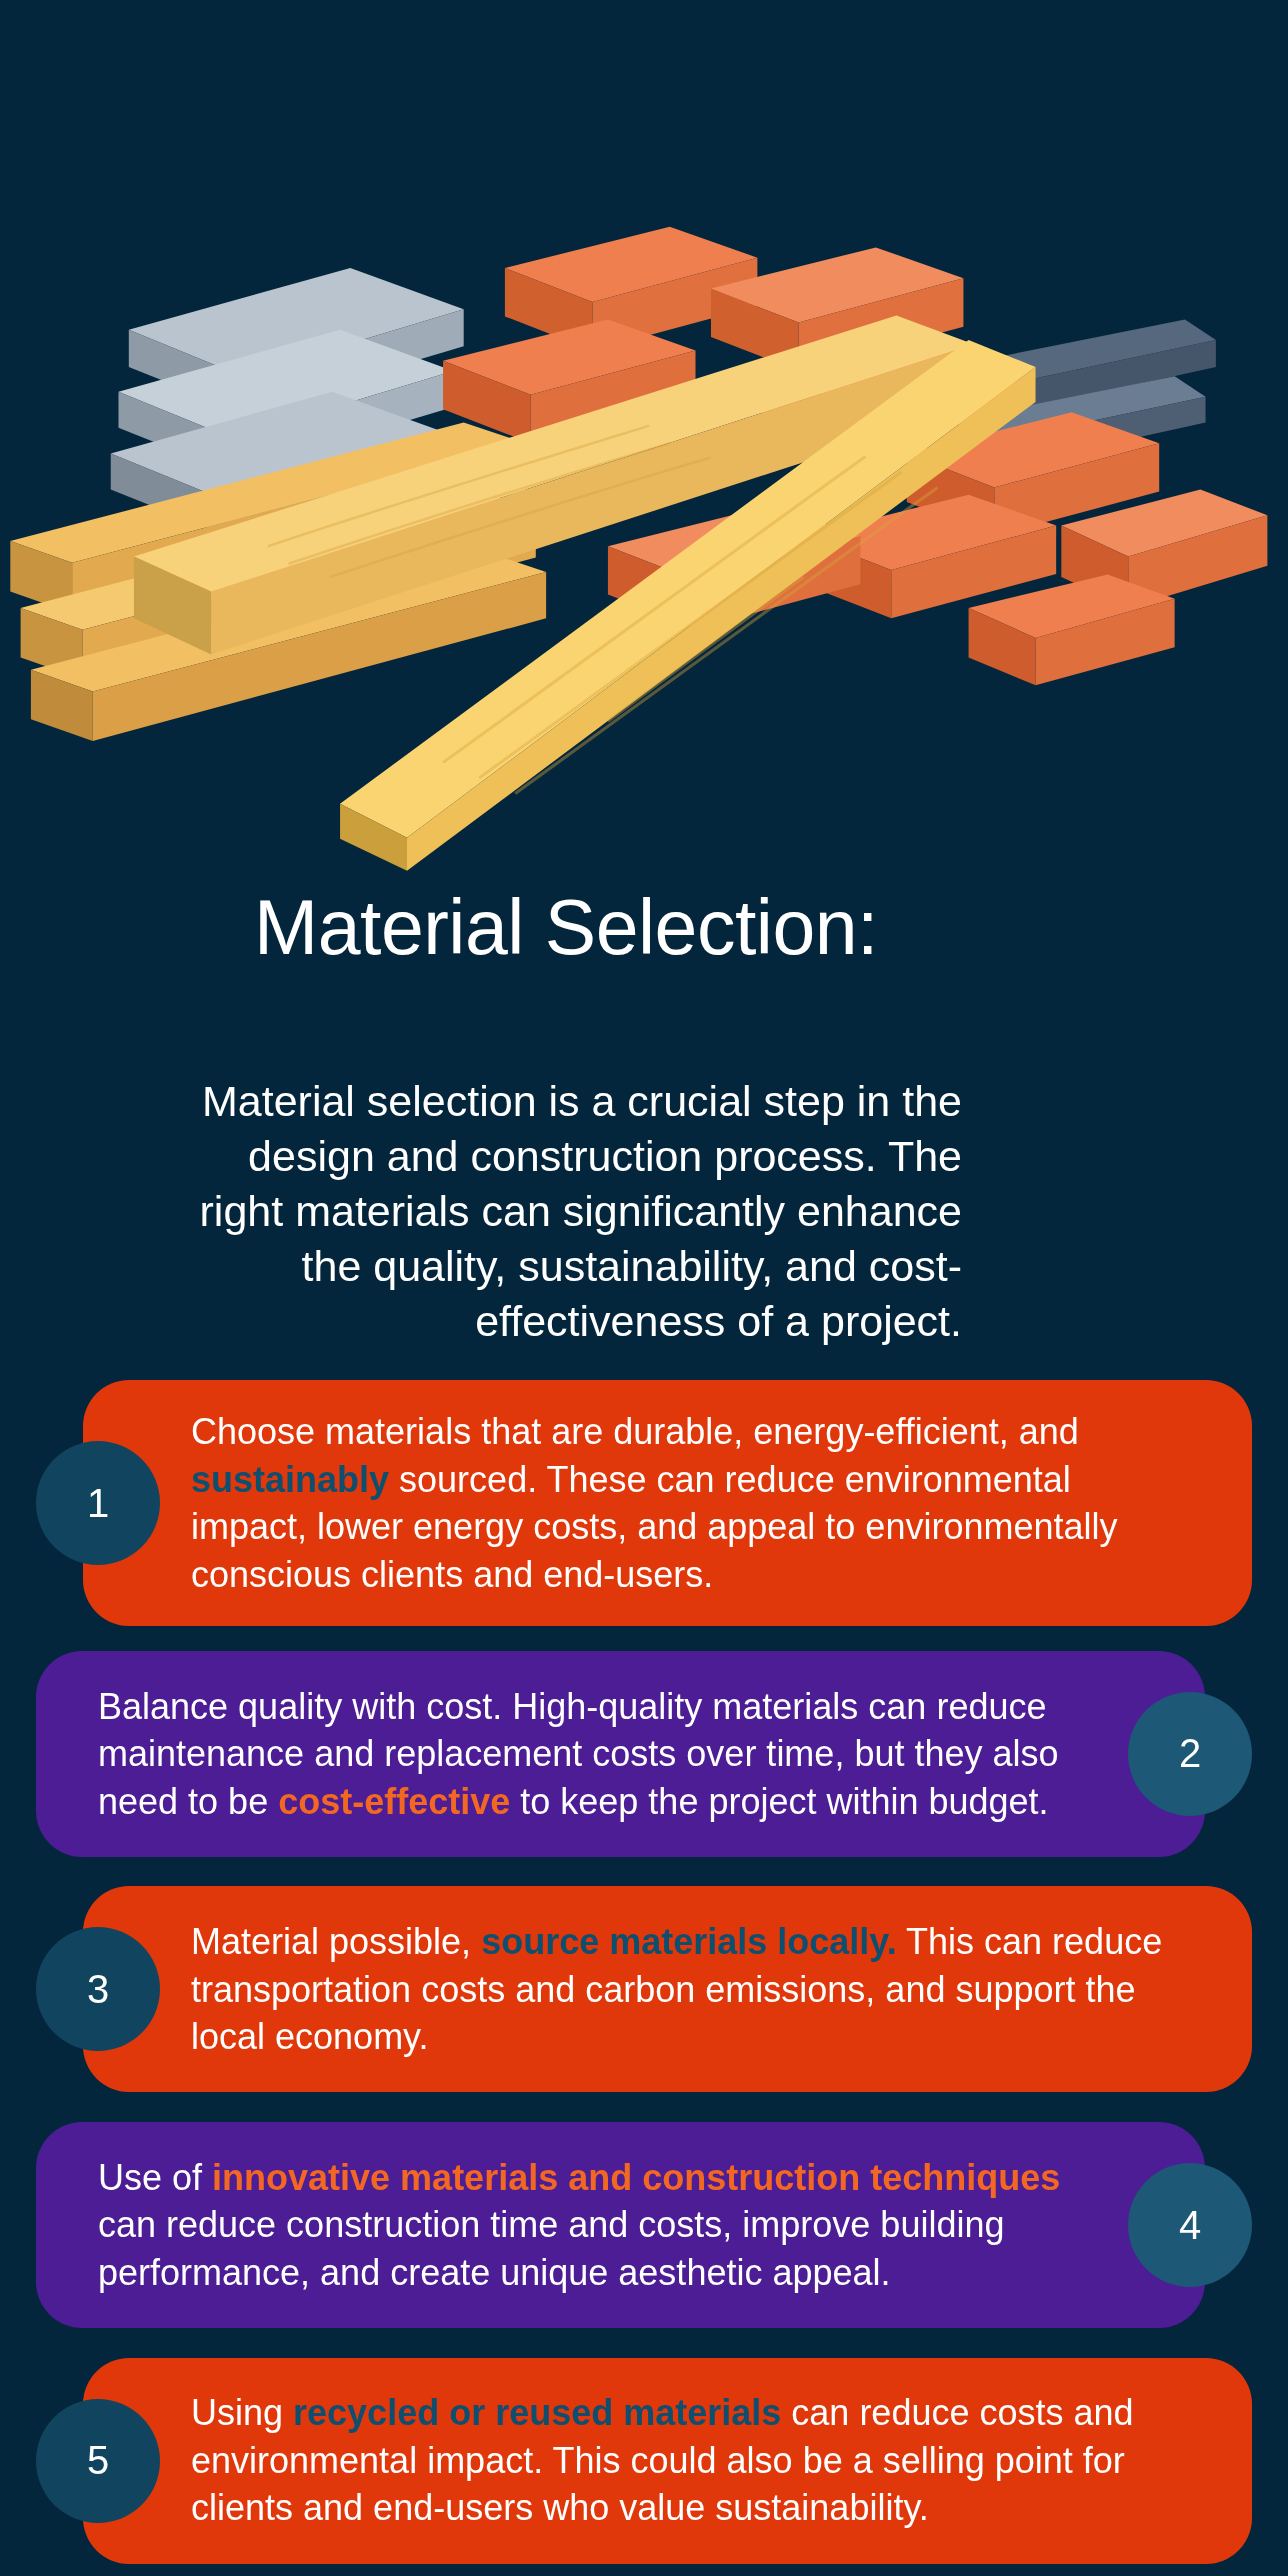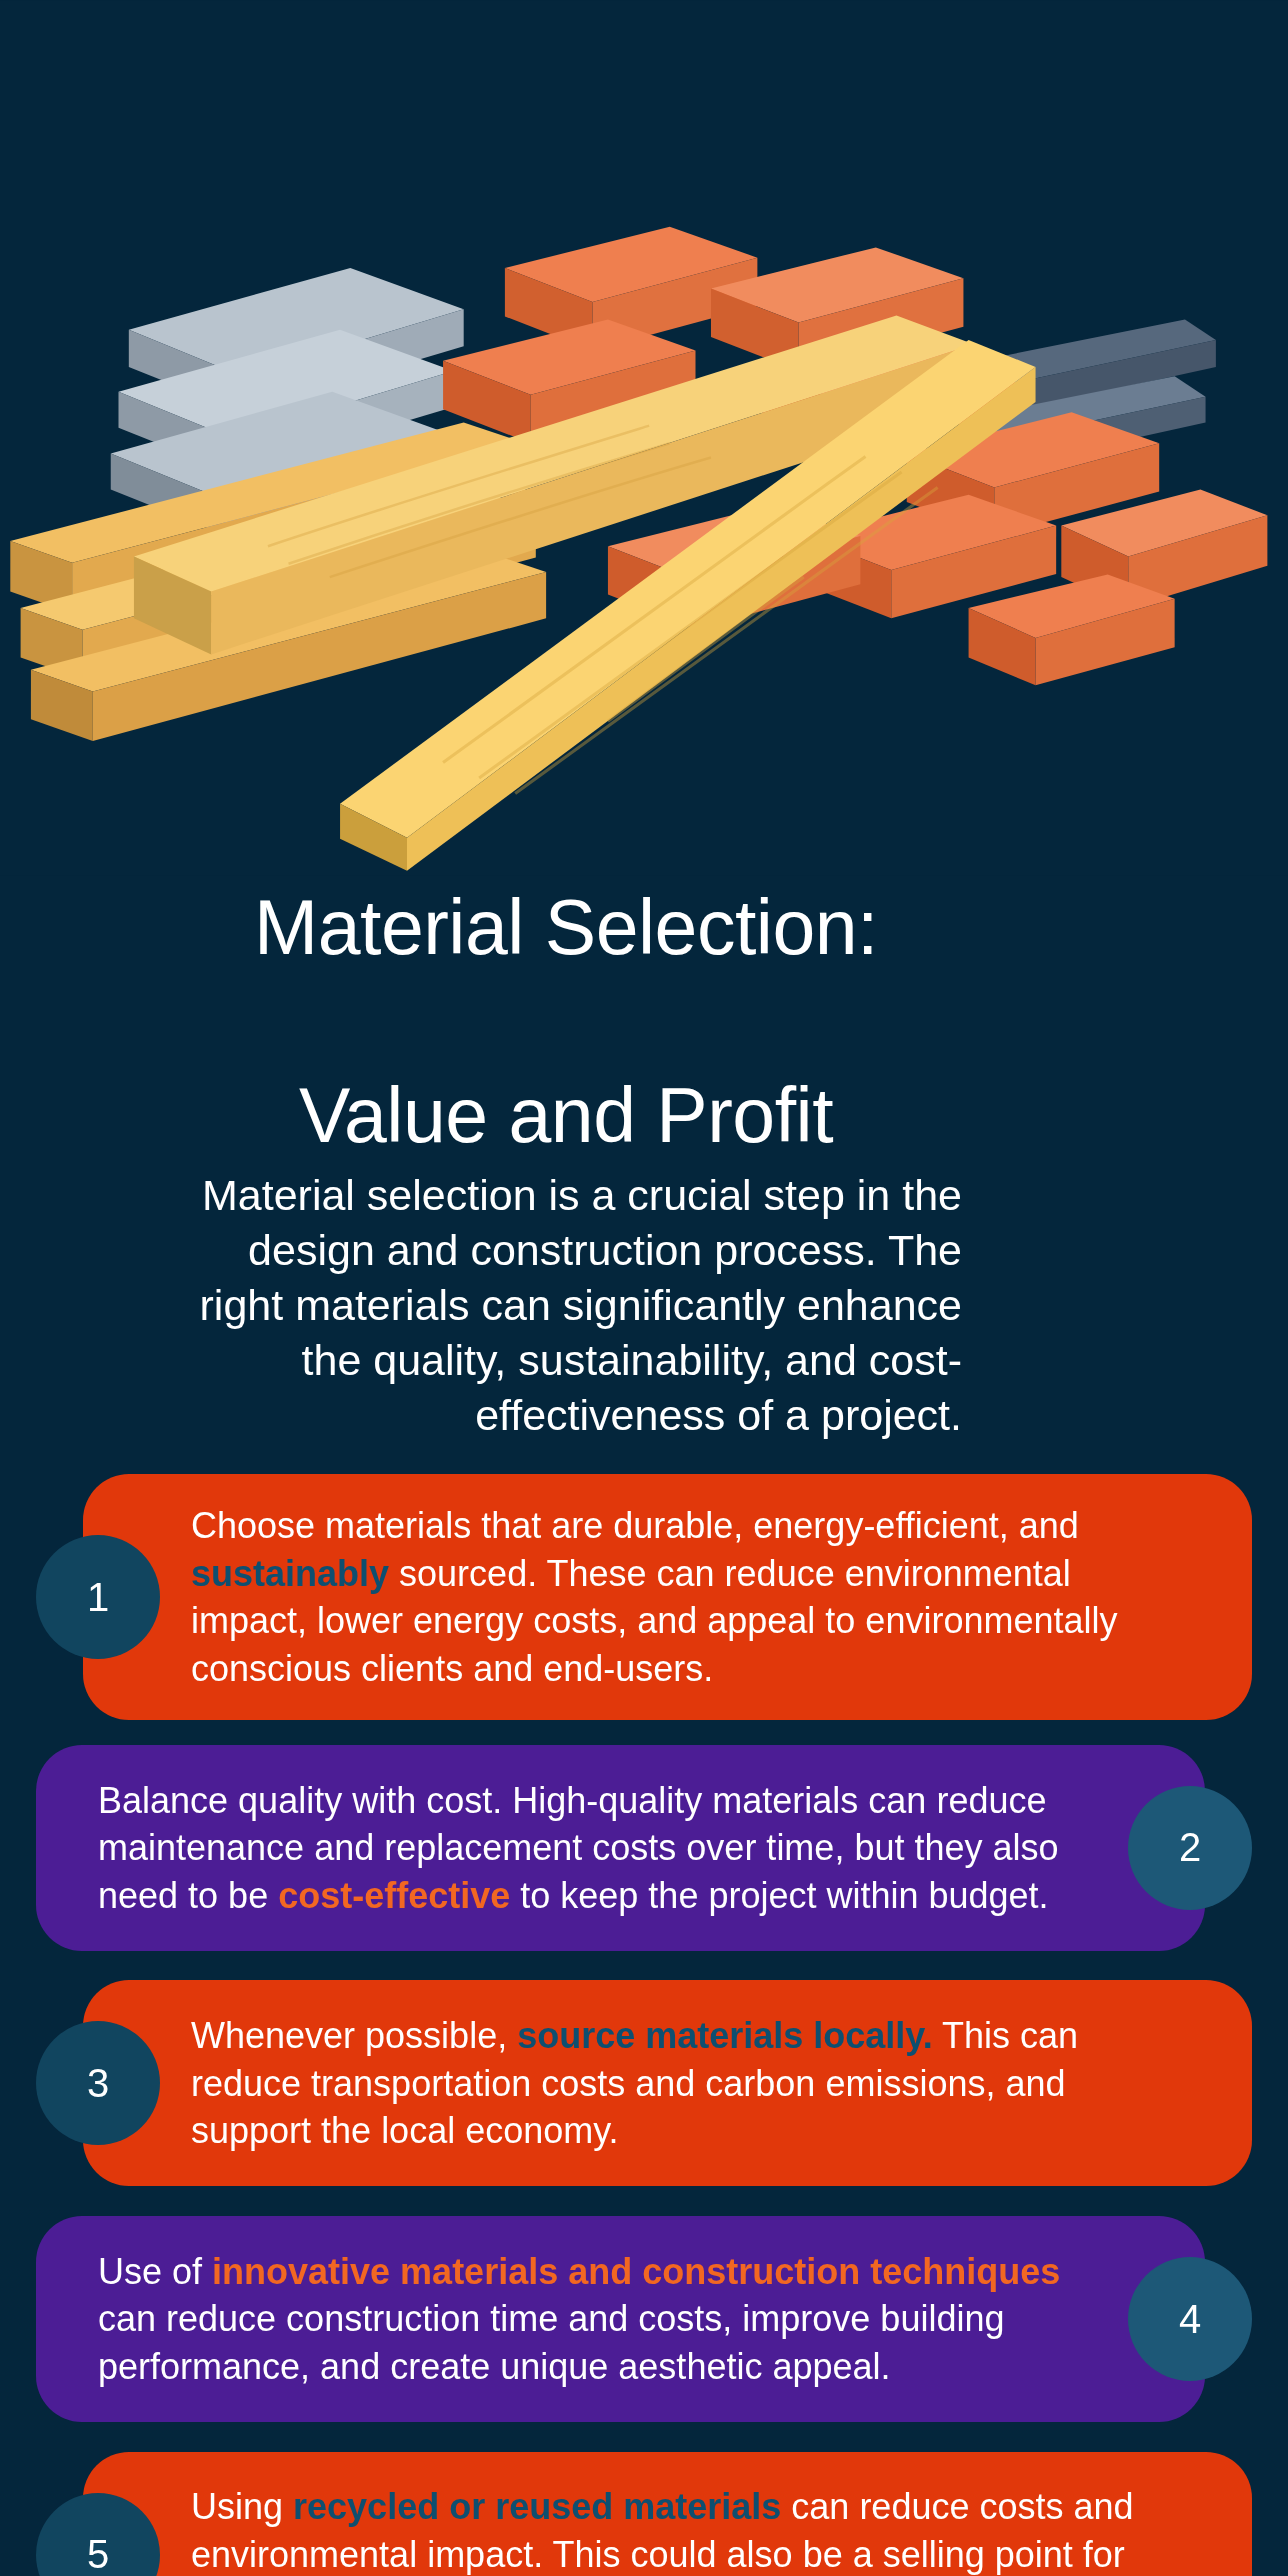--- a/index.html
+++ b/index.html
@@ -210,21 +210,20 @@
         <path d="M1180,1400 C1300,1310 1430,1215 1560,1120"></path>
       </g>
     </g>
   </svg>
 </div>
 
 <div class="title-block">
   <h1>
     <span>Material Selection:</span><br>
     <br>
-    <span>Value and Profit</span>
   </h1>
   <div class="subtitle">Material selection is a crucial step in the design and construction process. The right materials can significantly enhance the quality, sustainability, and cost-effectiveness of a project.</div>
 </div>
 
 <div class="tips">
 
   <div class="tip tip-orange left-badge">
     <div class="badge">1</div>
     <div class="bubble">
       <p>
@@ -239,21 +238,21 @@
       <p>
         <span>Balance quality with cost. High-quality materials can reduce maintenance and replacement costs over time, but they also need to be </span><b>cost-effective</b><span> to keep the project within budget.</span>
       </p>
     </div>
   </div>
 
   <div class="tip tip-orange left-badge">
     <div class="badge">3</div>
     <div class="bubble">
       <p>
-        <span>Whenever possible, </span><b>source materials locally.</b><span> This can reduce transportation costs and carbon emissions, and support the local economy.</span>
+        <span>Material possible, </span><b>source materials locally.</b><span> This can reduce transportation costs and carbon emissions, and support the local economy.</span>
       </p>
     </div>
   </div>
 
   <div class="tip tip-blue right-badge">
     <div class="badge">4</div>
     <div class="bubble">
       <p>
         <span>Use of </span><b>innovative materials and construction techniques</b><span> can reduce construction time and costs, improve building performance, and create unique aesthetic appeal.</span>
       </p>

